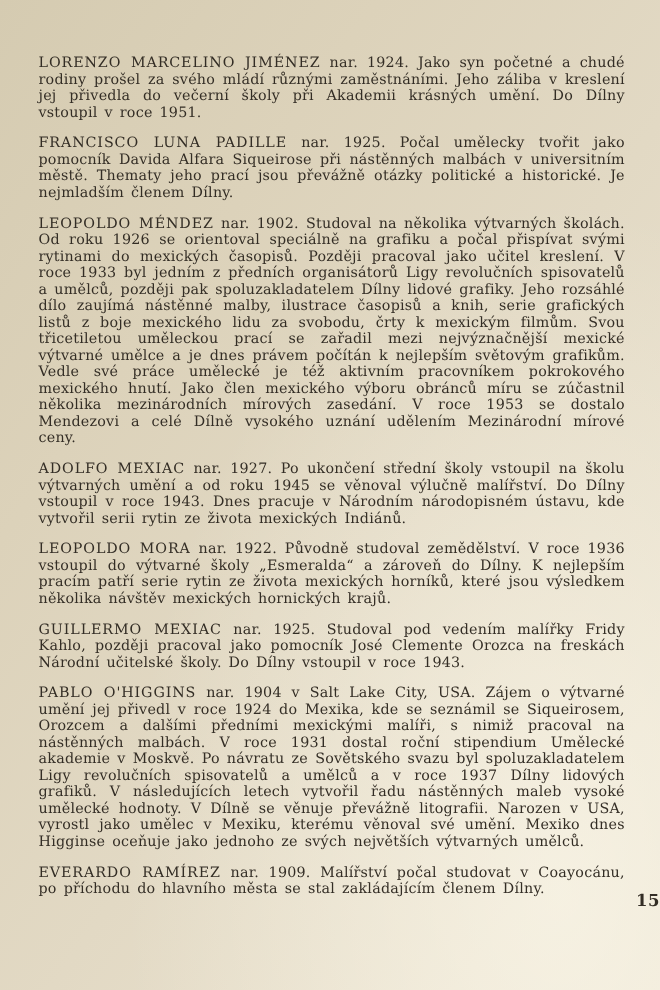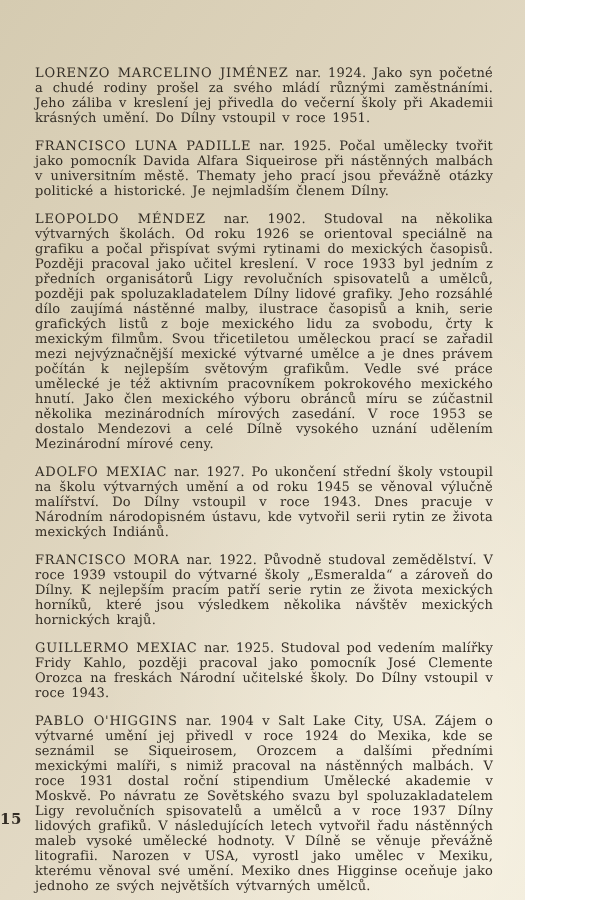--- a/index.html
+++ b/index.html
@@ -7,24 +7,24 @@
     padding: 0;
   }
   body {
     width: 600px;
     height: 900px;
     overflow: hidden;
     font-family: "DejaVu Serif", "Liberation Serif", serif;
   }
   .page {
     position: relative;
-    width: 525px;
+    width: 600px;
     height: 900px;
     box-sizing: border-box;
-    padding: 66px 32px 0 35px;
+    padding: 50px 32px 0 35px;
     background:
       radial-gradient(ellipse at 85% 90%, rgba(255,252,240,0.55) 0%, rgba(255,252,240,0) 55%),
       linear-gradient(125deg, #d5cbb1 0%, #dcd2ba 28%, #e2d9c4 55%, #eae2cf 85%, #ece5d3 100%);
     color: #332d25;
   }
   .bio {
     margin: 0 0 13px 0;
     font-size: 13px;
     line-height: 15px;
     text-align: justify;
@@ -34,42 +34,43 @@
   }
   .bio .name {
     letter-spacing: 0.8px;
     font-weight: normal;
   }
   .page-number {
     position: absolute;
     left: 0;
     top: 810px;
     width: 600px;
-    text-align: left;
+    text-align: right;
     font-size: 15px;
     font-weight: bold;
     letter-spacing: 0.5px;
     color: #332d25;
   }
 </style>
 </head>
 <body>
 
 <div class="page">
 
   <p class="bio"><span class="name">LORENZO MARCELINO JIMÉNEZ</span> <span>nar. 1924. Jako syn početné a chudé rodiny prošel za svého mládí různými zaměstnáními. Jeho záliba v kreslení jej přivedla do večerní školy při Akademii krásných umění. Do Dílny vstoupil v roce 1951.</span></p>
 
   <p class="bio"><span class="name">FRANCISCO LUNA PADILLE</span> <span>nar. 1925. Počal umělecky tvořit jako pomocník Davida Alfara Siqueirose při nástěnných malbách v universitním městě. Thematy jeho prací jsou převážně otázky politické a historické. Je nejmladším členem Dílny.</span></p>
 
   <p class="bio"><span class="name">LEOPOLDO MÉNDEZ</span> <span>nar. 1902. Studoval na několika výtvarných školách. Od roku 1926 se orientoval speciálně na grafiku a počal přispívat svými rytinami do mexických časopisů. Později pracoval jako učitel kreslení. V roce 1933 byl jedním z předních organisátorů Ligy revolučních spisovatelů a umělců, později pak spoluzakladatelem Dílny lidové grafiky. Jeho rozsáhlé dílo zaujímá nástěnné malby, ilustrace časopisů a knih, serie grafických listů z boje mexického lidu za svobodu, črty k mexickým filmům. Svou třicetiletou uměleckou prací se zařadil mezi nejvýznačnější mexické výtvarné umělce a je dnes právem počítán k nejlepším světovým grafikům. Vedle své práce umělecké je též aktivním pracovníkem pokrokového mexického hnutí. Jako člen mexického výboru obránců míru se zúčastnil několika mezinárodních mírových zasedání. V roce 1953 se dostalo Mendezovi a celé Dílně vysokého uznání udělením Mezinárodní mírové ceny.</span></p>
 
   <p class="bio"><span class="name">ADOLFO MEXIAC</span> <span>nar. 1927. Po ukončení střední školy vstoupil na školu výtvarných umění a od roku 1945 se věnoval výlučně malířství. Do Dílny vstoupil v roce 1943. Dnes pracuje v Národním národopisném ústavu, kde vytvořil serii rytin ze života mexických Indiánů.</span></p>
 
-  <p class="bio"><span class="name">FRANCISCO MORA</span> <span>nar. 1922. Původně studoval zemědělství. V roce 1939 vstoupil do výtvarné školy „Esmeralda“ a zároveň do Dílny. K nejlepším pracím patří serie rytin ze života mexických horníků, které jsou výsledkem několika návštěv mexických hornických krajů.</span></p>
+  <p class="bio"><span class="name">LEOPOLDO MORA</span> <span>nar. 1922. Původně studoval zemědělství. V roce 1936 vstoupil do výtvarné školy „Esmeralda“ a zároveň do Dílny. K nejlepším pracím patří serie rytin ze života mexických horníků, které jsou výsledkem několika návštěv mexických hornických krajů.</span></p>
 
   <p class="bio"><span class="name">GUILLERMO MEXIAC</span> <span>nar. 1925. Studoval pod vedením malířky Fridy Kahlo, později pracoval jako pomocník José Clemente Orozca na freskách Národní učitelské školy. Do Dílny vstoupil v roce 1943.</span></p>
 
   <p class="bio"><span class="name">PABLO O'HIGGINS</span> <span>nar. 1904 v Salt Lake City, USA. Zájem o výtvarné umění jej přivedl v roce 1924 do Mexika, kde se seznámil se Siqueirosem, Orozcem a dalšími předními mexickými malíři, s nimiž pracoval na nástěnných malbách. V roce 1931 dostal roční stipendium Umělecké akademie v Moskvě. Po návratu ze Sovětského svazu byl spoluzakladatelem Ligy revolučních spisovatelů a umělců a v roce 1937 Dílny lidových grafiků. V následujících letech vytvořil řadu nástěnných maleb vysoké umělecké hodnoty. V Dílně se věnuje převážně litografii. Narozen v USA, vyrostl jako umělec v Mexiku, kterému věnoval své umění. Mexiko dnes Higginse oceňuje jako jednoho ze svých největších výtvarných umělců.</span></p>
 
+  <p class="bio"><span class="name">EVERARDO RAMÍREZ</span> <span>nar. 1909. Malířství počal studovat v Coayocánu, po příchodu do hlavního města se stal zakládajícím členem Dílny.</span></p>
 
   <div class="page-number">15</div>
 
 </div>
 
 </body></html>

